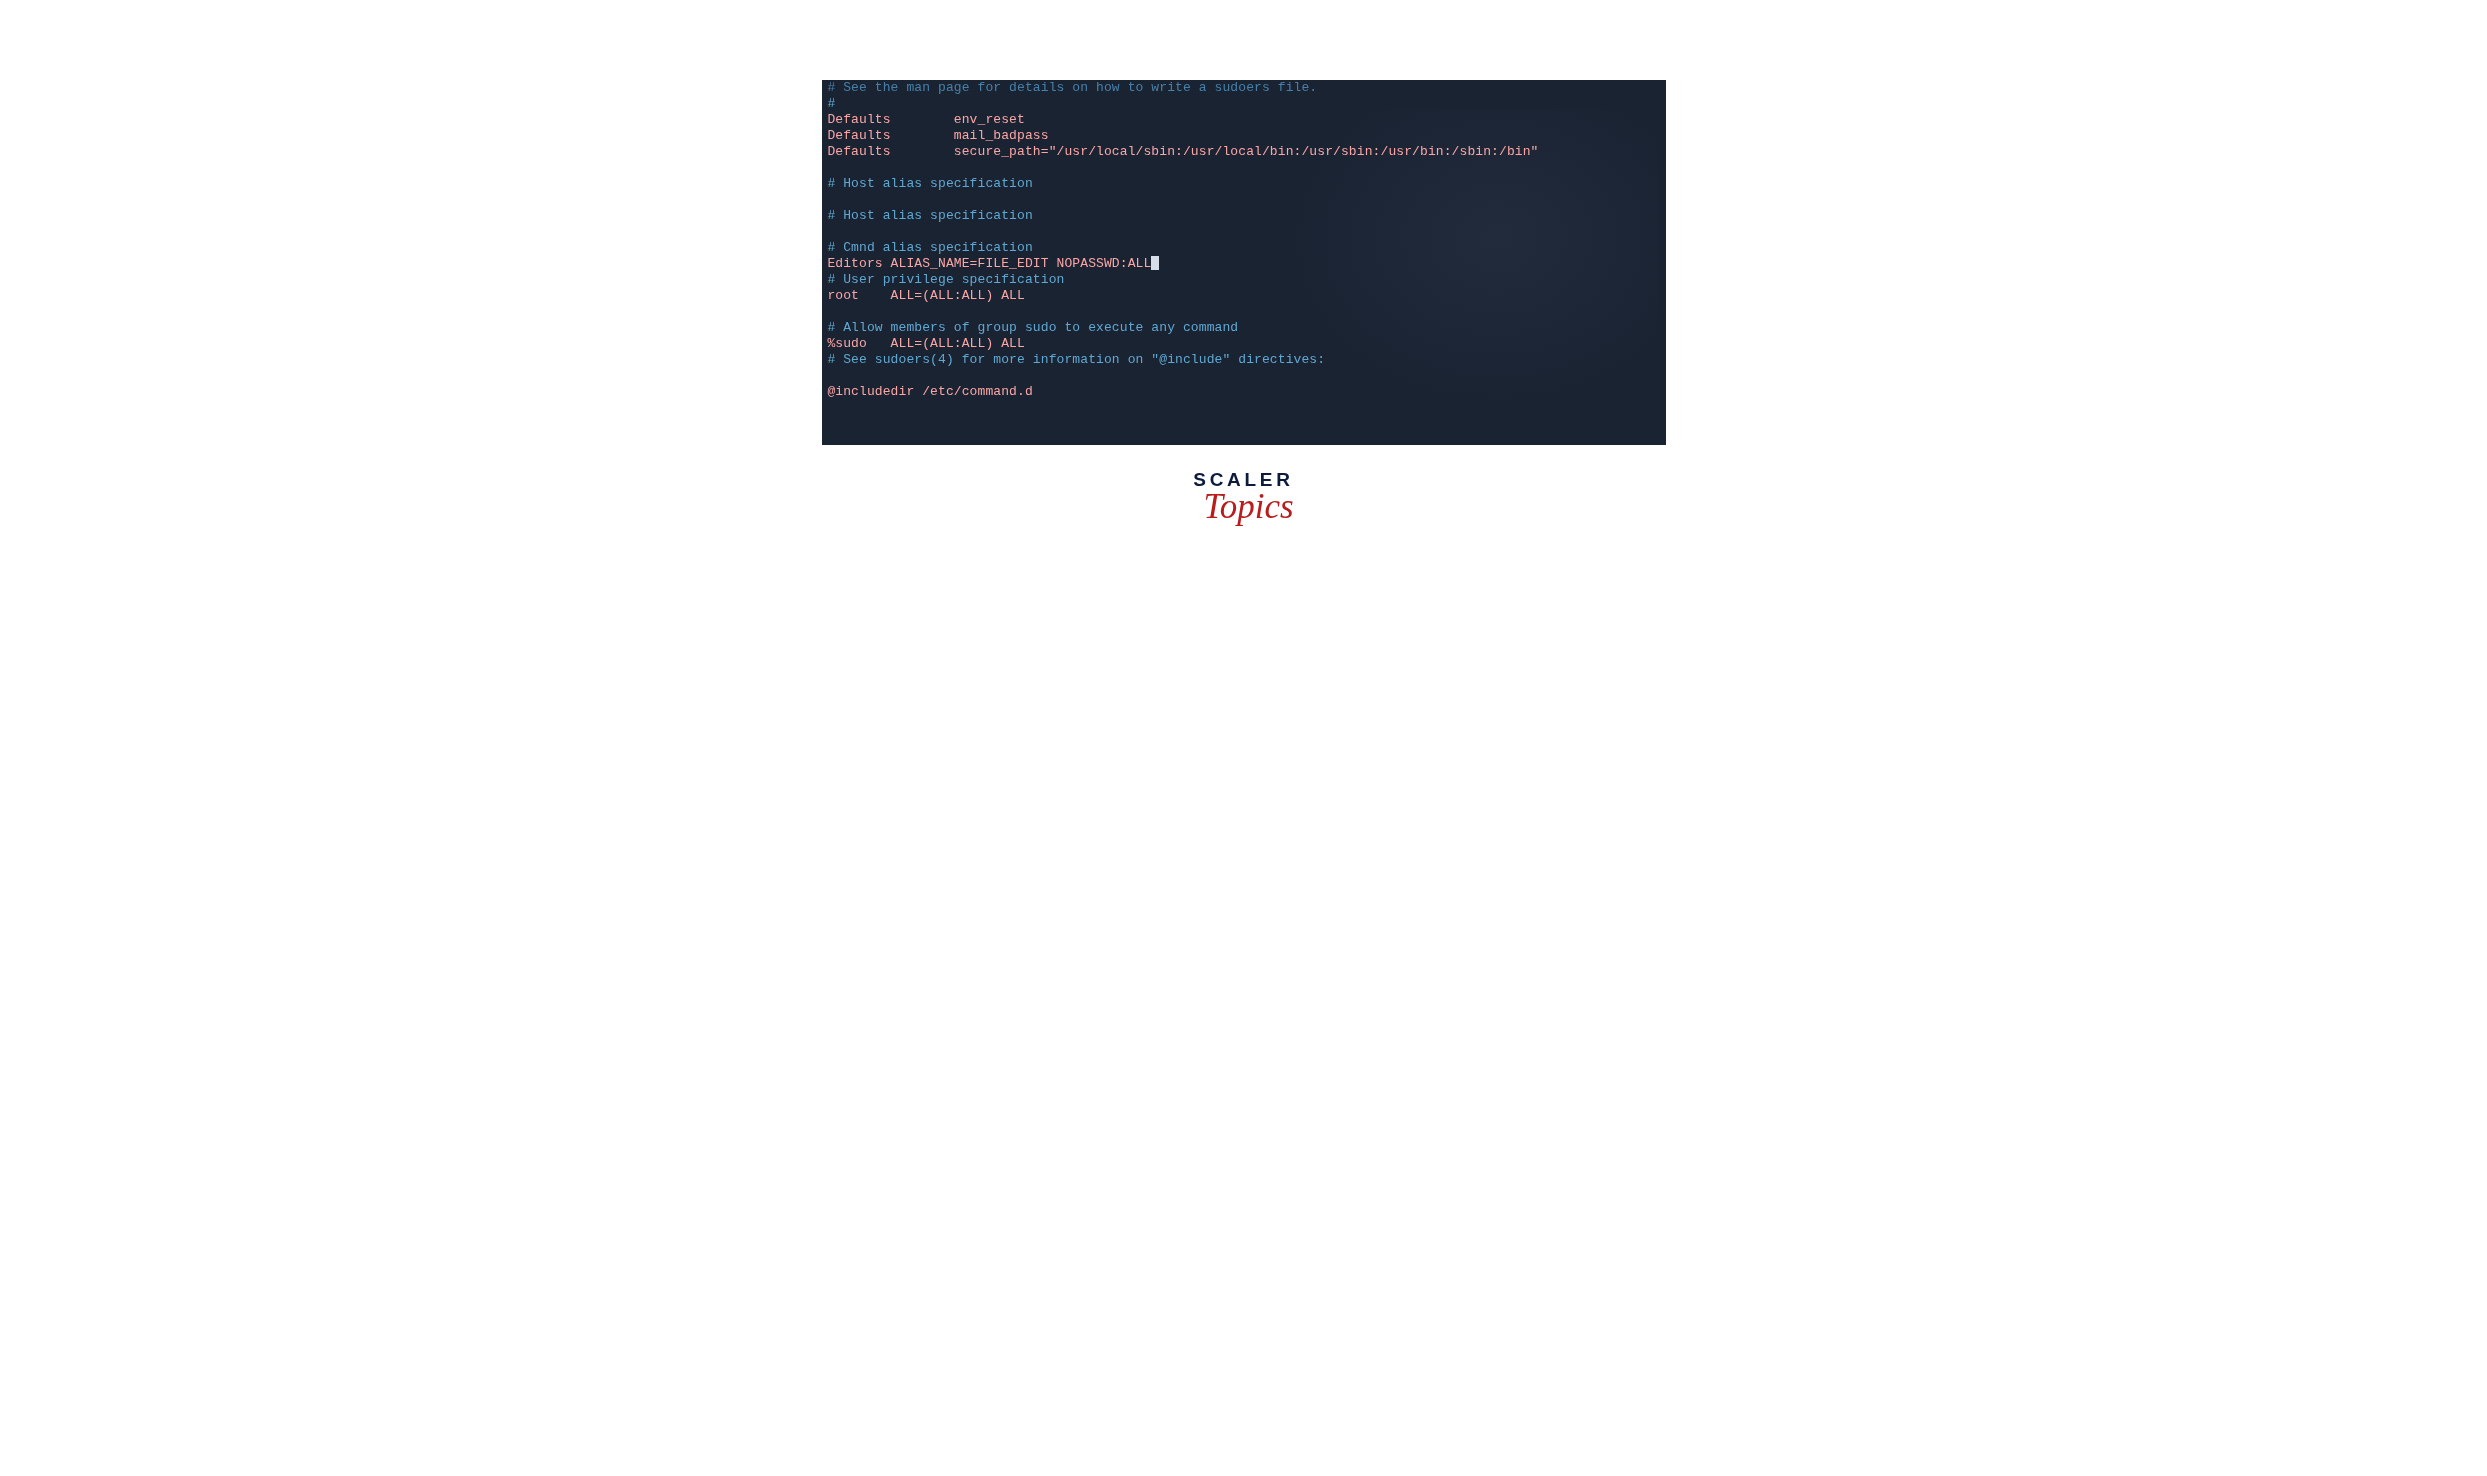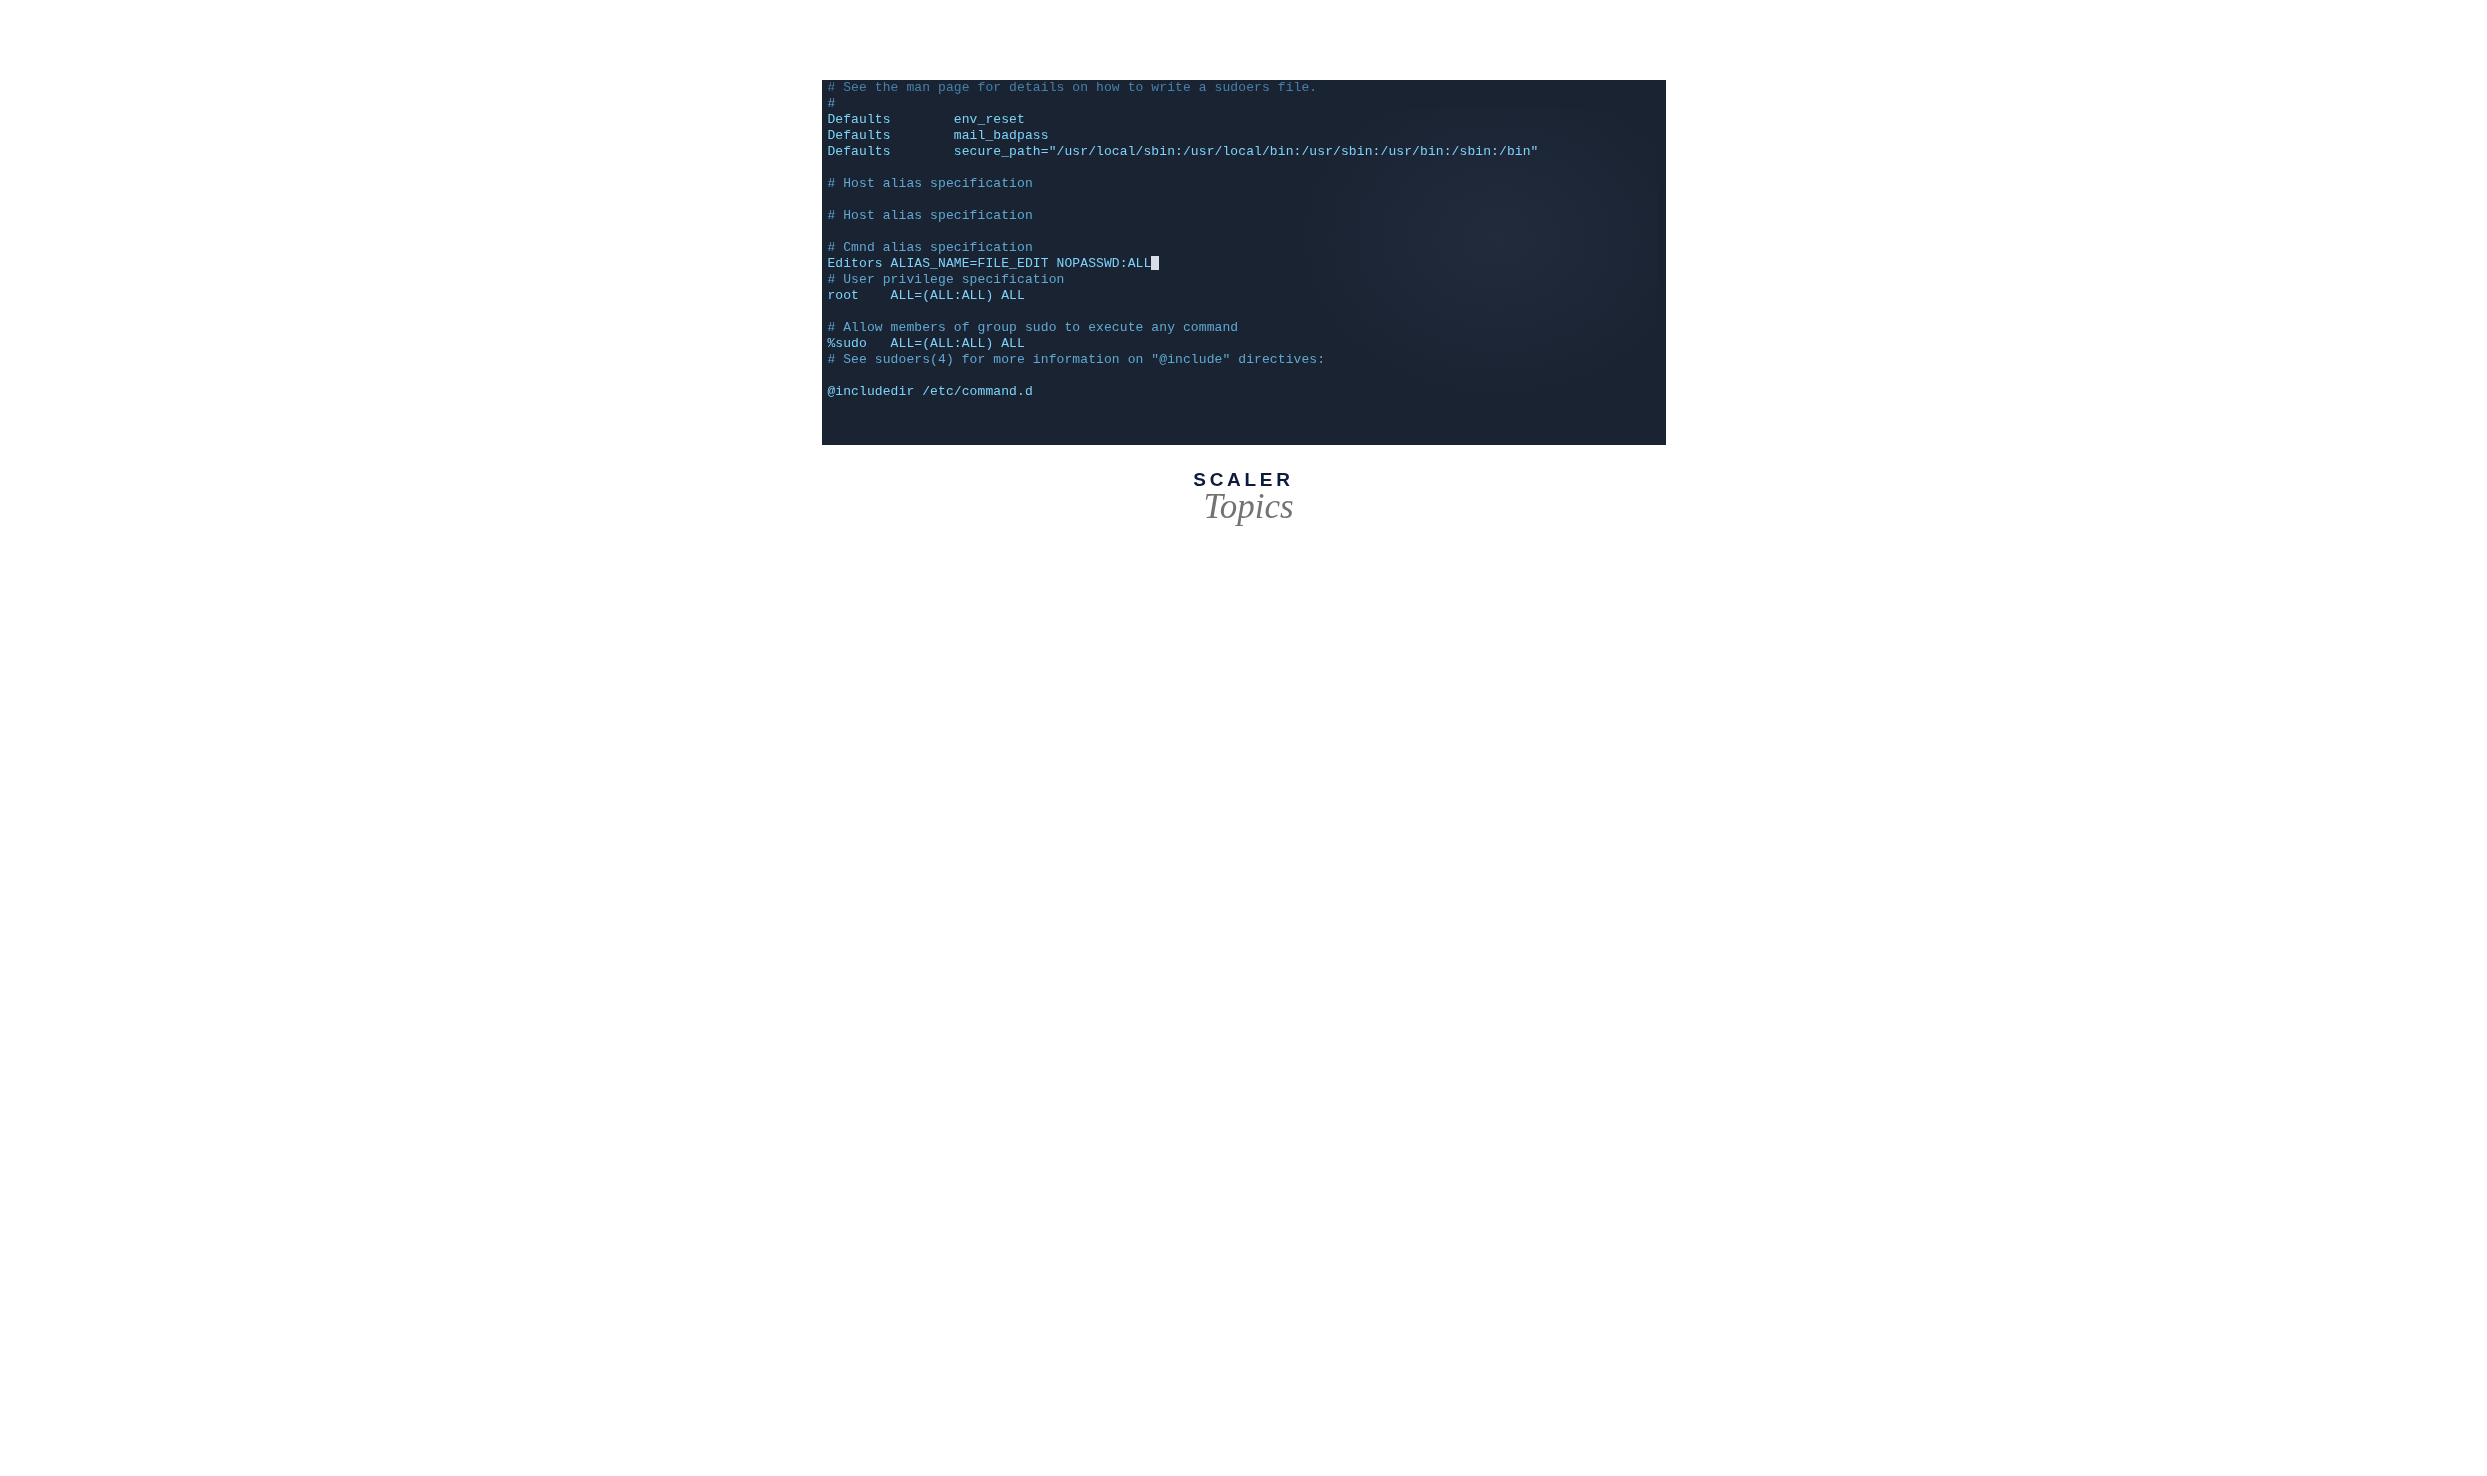--- a/index.html
+++ b/index.html
@@ -37,21 +37,21 @@
       pointer-events: none;
     }
     .line {
       white-space: pre;
       position: relative;
     }
     .comment {
       color: #5fa8d3;
     }
     .white {
-      color: #7dd3fc;
+      color: #fca5a5;
     }
     .faded-top {
       color: #4a8bb8;
       opacity: 0.9;
     }
     .cursor {
       display: inline-block;
       width: 7.3px;
       height: 14px;
       background: #d8dee9;
@@ -66,21 +66,21 @@
       font-family: Arial, Helvetica, sans-serif;
       font-weight: 900;
       font-size: 19px;
       letter-spacing: 3.7px;
       color: #0d1b3d;
       line-height: 1;
     }
     .logo-topics {
       font-family: 'Brush Script MT', cursive;
       font-size: 35px;
-      color: #737373;
+      color: #b91c1c;
       font-style: italic;
       line-height: 0.9;
       margin-top: 1.5px;
       font-weight: 500;
     }
   </style>
 </head>
 <body>
 
 <div class="terminal" id="terminal-content">

